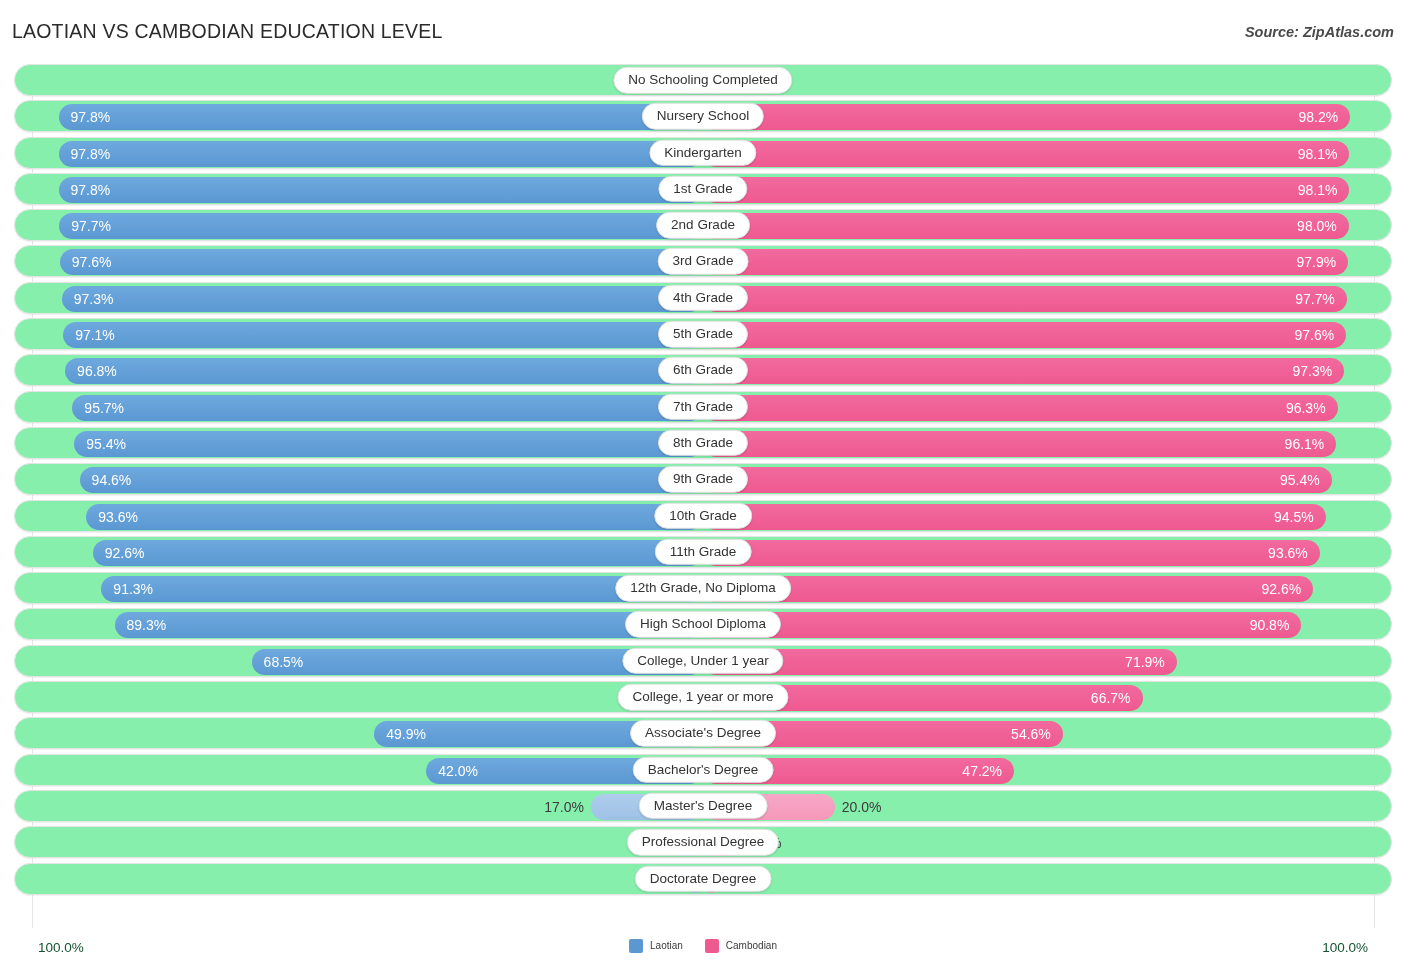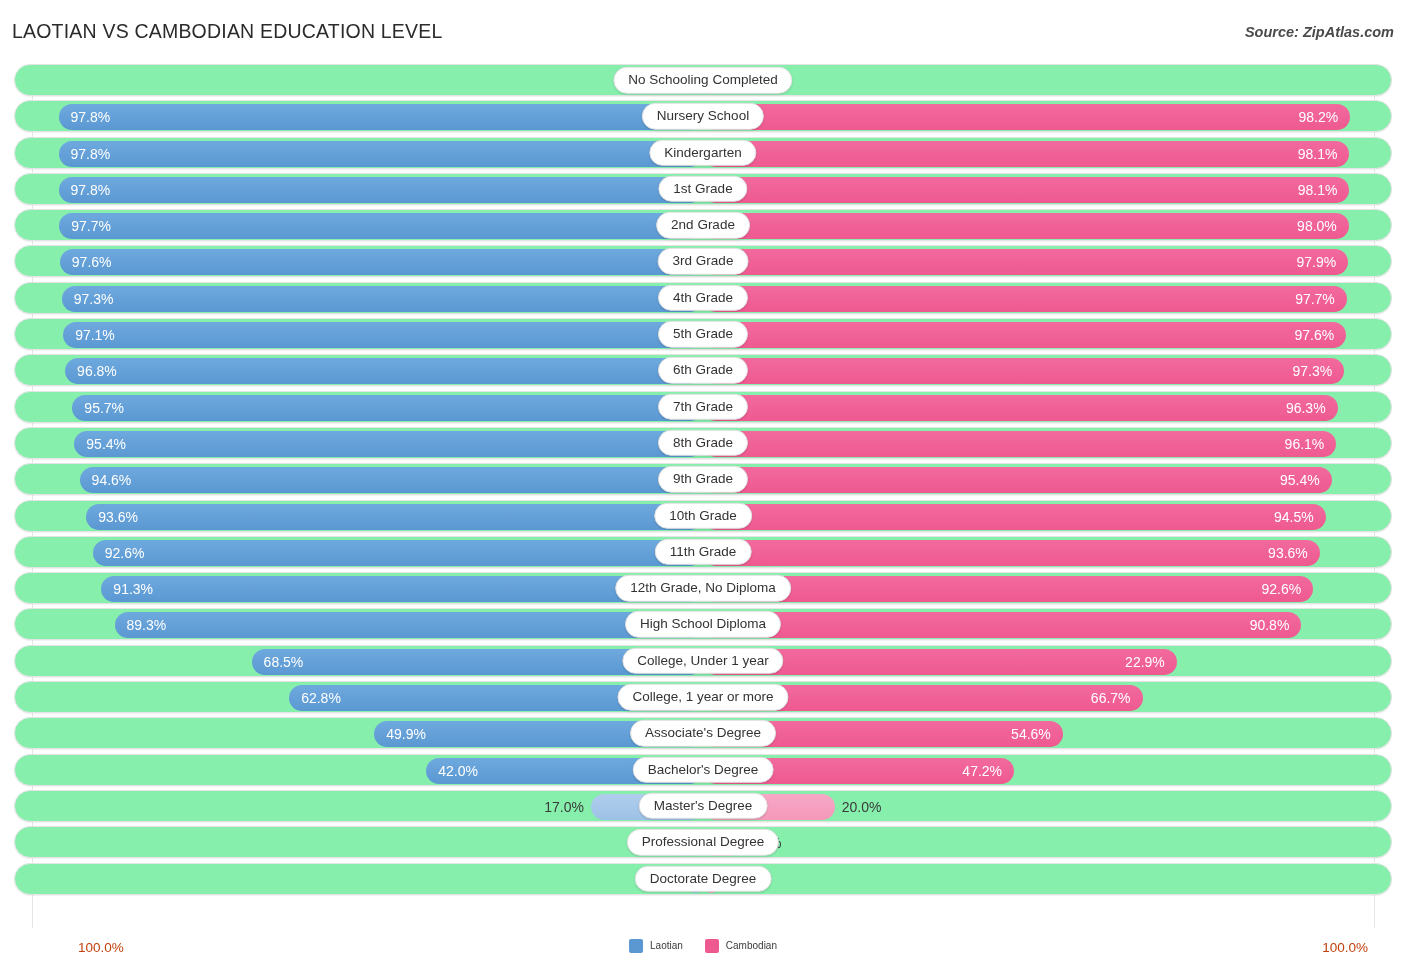--- a/index.html
+++ b/index.html
@@ -80,21 +80,21 @@
     padding: 5px 14px 6px;
     font-size: 13.5px; color: #333333;
     white-space: nowrap; line-height: 1;
     box-shadow: 0 1px 2px rgba(0,0,0,.13);
     z-index: 5;
   }
 
   
   .footer { position: absolute; left: 0; top: 936px; width: 1406px; height: 39px; }
   .axis-min, .axis-max {
-    position: absolute; top: 4px; font-size: 13.5px; color: #c2410c; margin-left: 40px;
+    position: absolute; top: 4px; font-size: 13.5px; color: #14532d;
   }
   .axis-min { left: 38px; }
   .axis-max { right: 38px; }
   .legend {
     position: absolute; left: 50%; top: 3px; transform: translateX(-50%);
     display: flex; align-items: center; gap: 22px; white-space: nowrap;
   }
   .legend-item { display: flex; align-items: center; gap: 7px; }
   .swatch { width: 14px; height: 14px; border-radius: 2px; display: inline-block; }
   .legend-text { font-size: 10px; color: #3b3b3b; line-height: 1; }
@@ -253,28 +253,25 @@
           <div class="bar bar-right full" style="width: 598.372px;">
             <span class="val val-right inside">90.8%</span>
           </div>
           <div class="label">High School Diploma</div>
         </div>
         <div class="row">
           <div class="bar bar-left full" style="width: 451.415px;">
             <span class="val val-left inside">68.5%</span>
           </div>
           <div class="bar bar-right full" style="width: 473.821px;">
-            <span class="val val-right inside">22.9%</span>
+            <span class="val val-right inside">71.9%</span>
           </div>
           <div class="label">College, Under 1 year</div>
         </div>
         <div class="row">
-          <div class="bar bar-left full" style="width: 413.852px;">
-            <span class="val val-left inside">62.8%</span>
-          </div>
           <div class="bar bar-right full" style="width: 439.553px;">
             <span class="val val-right inside">66.7%</span>
           </div>
           <div class="label">College, 1 year or more</div>
         </div>
         <div class="row">
           <div class="bar bar-left full" style="width: 328.841px;">
             <span class="val val-left inside">49.9%</span>
           </div>
           <div class="bar bar-right full" style="width: 359.814px;">

